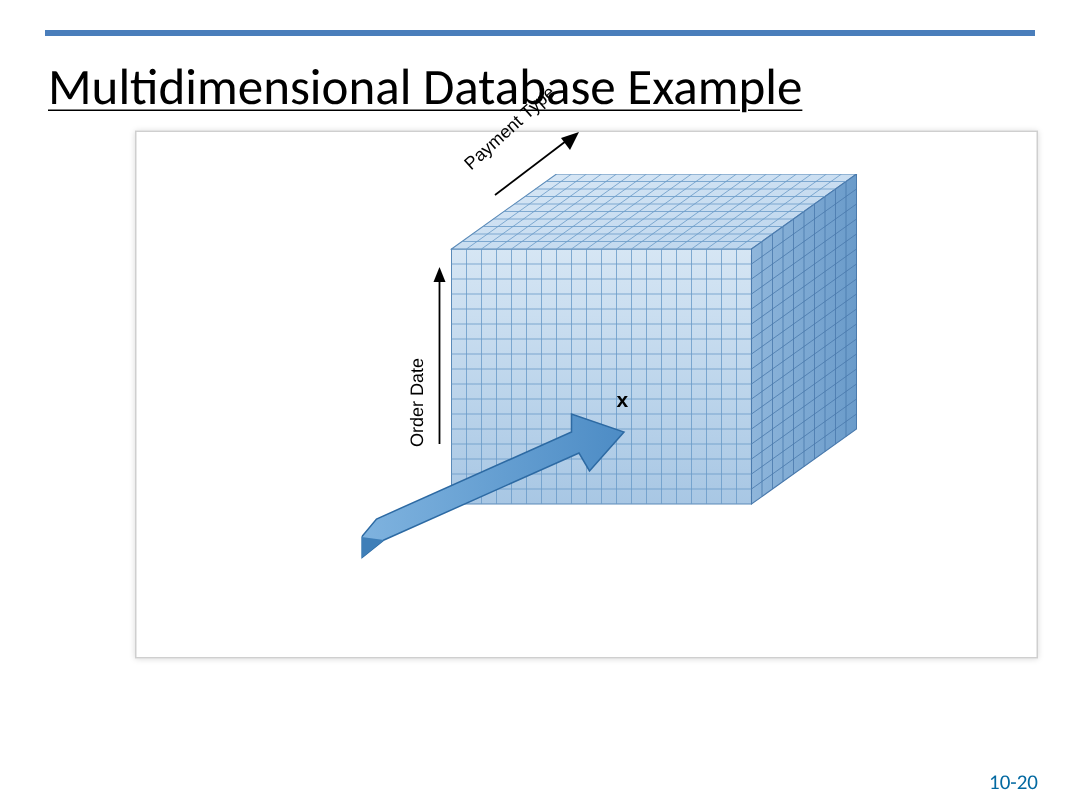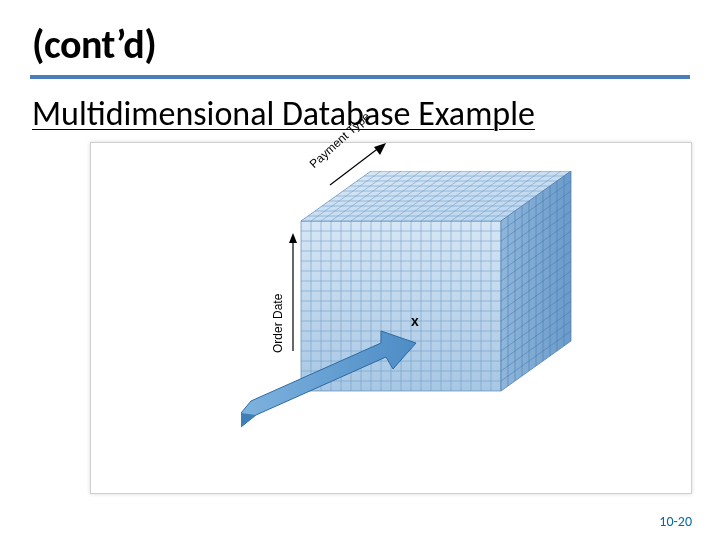--- a/index.html
+++ b/index.html
@@ -17,21 +17,20 @@
   .vert {writing-mode:vertical-rl; transform:rotate(180deg);}
   .caption{position:absolute; left:130px; bottom:16px; width:260px; font-family:"Times New Roman",serif; font-style:italic; font-size:15px; line-height:1.25;}
   .arrow3d{position:absolute;}
   .x-mark{position:absolute; font-family:Arial; font-size:14px; font-weight:700;}
 </style>
 </head>
 <body>
 
 <div class="slide">
 
-  <h1 class="title">(cont’d)</h1>
   <div class="hr"></div>
   <div class="subtitle">Multidimensional Database Example</div>
 
   <div class="figure">
 
     <div class="axis-label vert" style="left:180px; top:100px; height:110px;">Order Date</div>
     <svg width="12" height="120" style="position:absolute; left:196px; top:90px;">
       <line x1="6" y1="118" x2="6" y2="8" stroke="#000" stroke-width="1.2"></line>
       <polygon points="6,0 2,10 10,10" fill="#000"></polygon>
     </svg>

